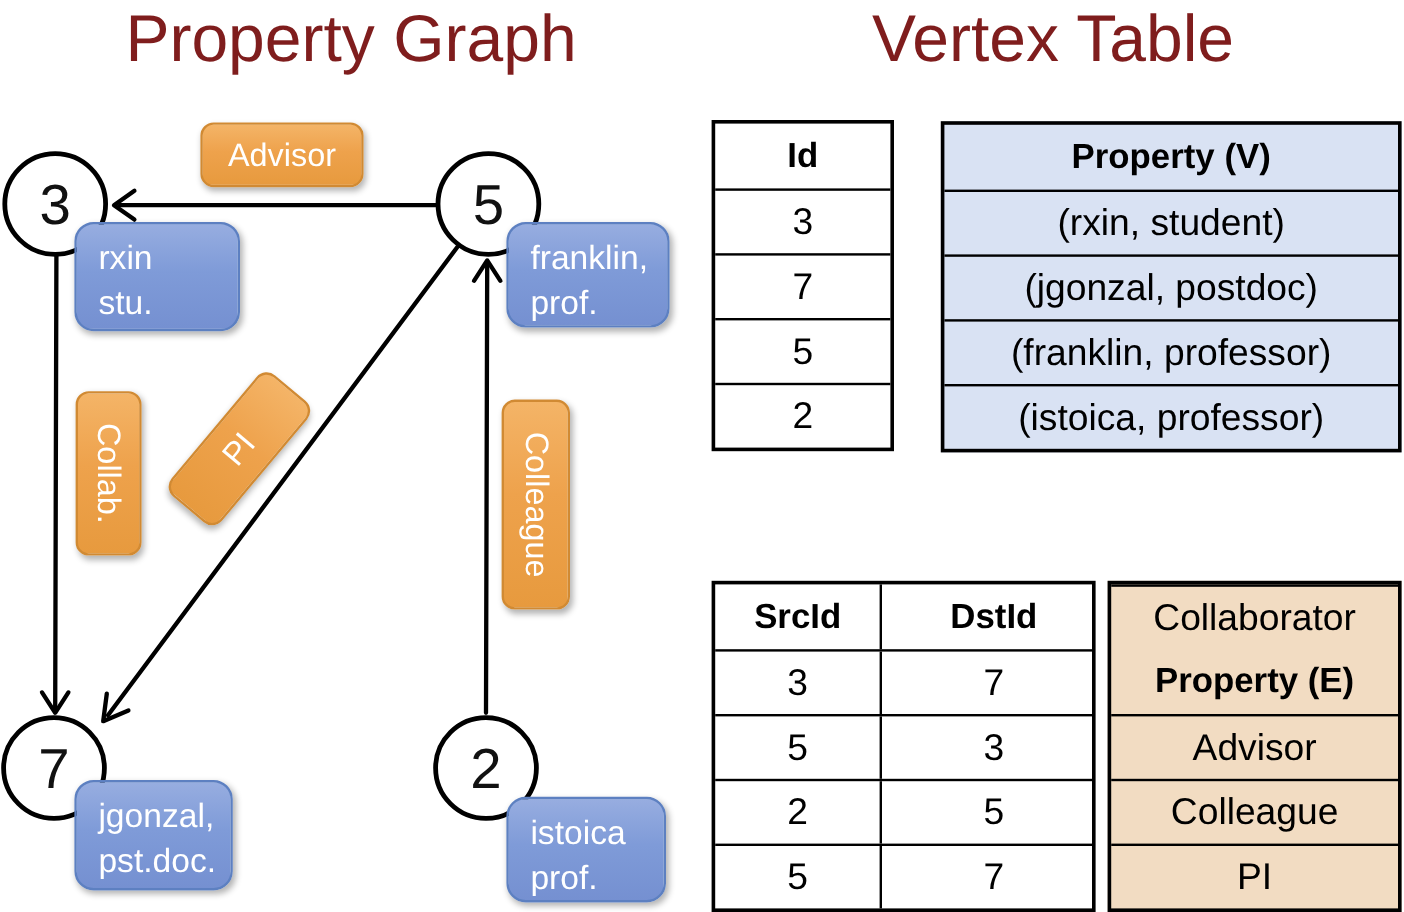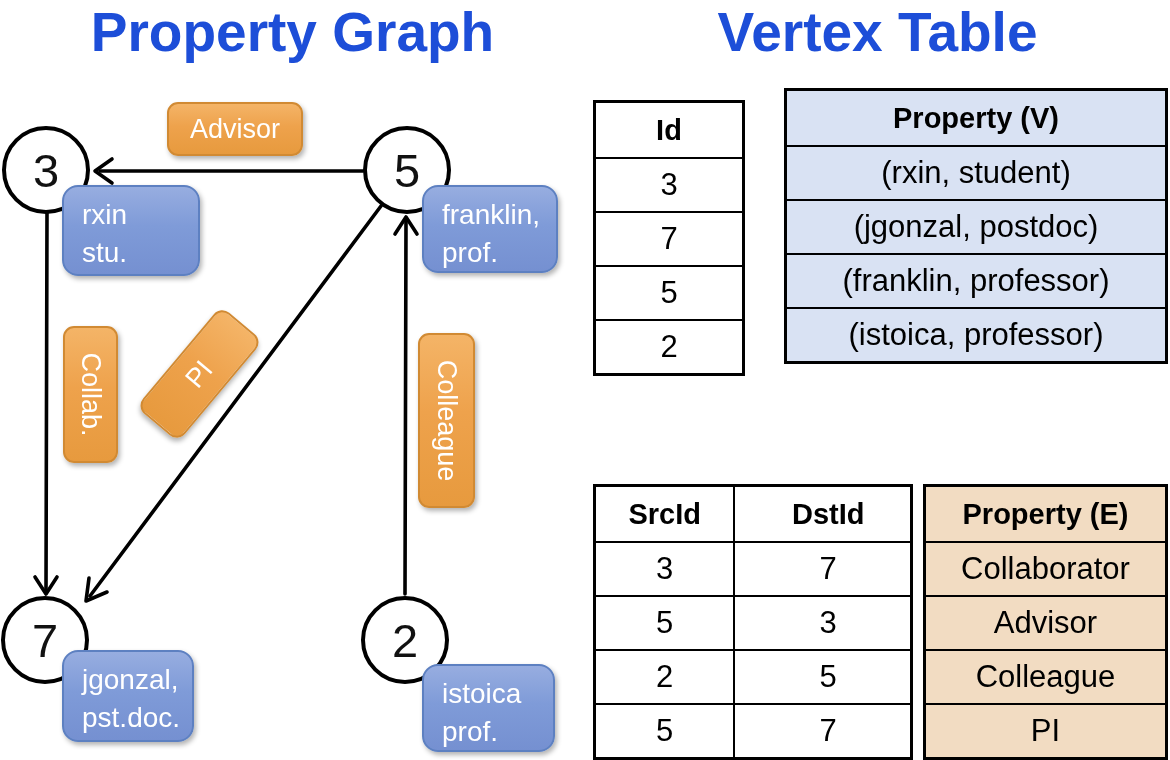--- a/index.html
+++ b/index.html
@@ -2,22 +2,22 @@
 <html><head>
 <meta charset="utf-8">
 <style>
   html,body { margin:0; padding:0; background:#ffffff; }
   .page {
     position:relative; width:1170px; height:760px; background:#ffffff;
     font-family:"Liberation Sans","DejaVu Sans",sans-serif; color:#000;
     overflow:hidden;
   }
   .big-title {
-    position:absolute; text-align:center; font-size:55px; font-weight:700;
-    color:#1d4ed8; letter-spacing:0px; white-space:nowrap;
+    position:absolute; text-align:center; font-size:55px; font-weight:400;
+    color:#7f1d1d; letter-spacing:0px; white-space:nowrap;
   }
   #pg-title   { left:0;   top:14;  width:585; width:585px; }
   #vt-title   { left:585px; top:18;  width:585px; }
   #et-title   { left:585px; top:398px; width:585px; }
 
   
   #graph-svg { position:absolute; left:0; top:0; }
   #graph-svg line, #graph-svg polyline {
     stroke:#000; stroke-width:3.6; fill:none; stroke-linecap:round; stroke-linejoin:round;
   }
@@ -144,21 +144,21 @@
   <div class="tbox" style="left:593px; top:100px; width:152px; height:276px;">
     <div class="trow first">
       <span class="thead-text">Id</span>
     </div>
     <div class="trow">3</div>
     <div class="trow">7</div>
     <div class="trow">5</div>
     <div class="trow">2</div>
   </div>
 
-  <div class="tbox blue-fill" style="left:784px; top:88px; width:384px; height:276px;">
+  <div class="tbox blue-fill" style="left:784px; top:101px; width:384px; height:276px;">
     <div class="trow first">
       <span class="thead-text">Property (V)</span>
     </div>
     <div class="trow">(rxin, student)</div>
     <div class="trow">(jgonzal, postdoc)</div>
     <div class="trow">(franklin, professor)</div>
     <div class="trow">(istoica, professor)</div>
   </div>
 
 
@@ -183,22 +183,22 @@
       <div class="cell-src">2</div>
       <div class="cell-dst">5</div>
     </div>
     <div class="trow twocol">
       <div class="cell-src">5</div>
       <div class="cell-dst">7</div>
     </div>
   </div>
 
   <div class="tbox orange-fill" style="left:923px; top:484px; width:245px; height:276px;">
+    <div class="trow">Collaborator</div>
     <div class="trow first">
       <span class="thead-text">Property (E)</span>
     </div>
-    <div class="trow">Collaborator</div>
     <div class="trow">Advisor</div>
     <div class="trow">Colleague</div>
     <div class="trow">PI</div>
   </div>
 
 </div>
 
 </body></html>

